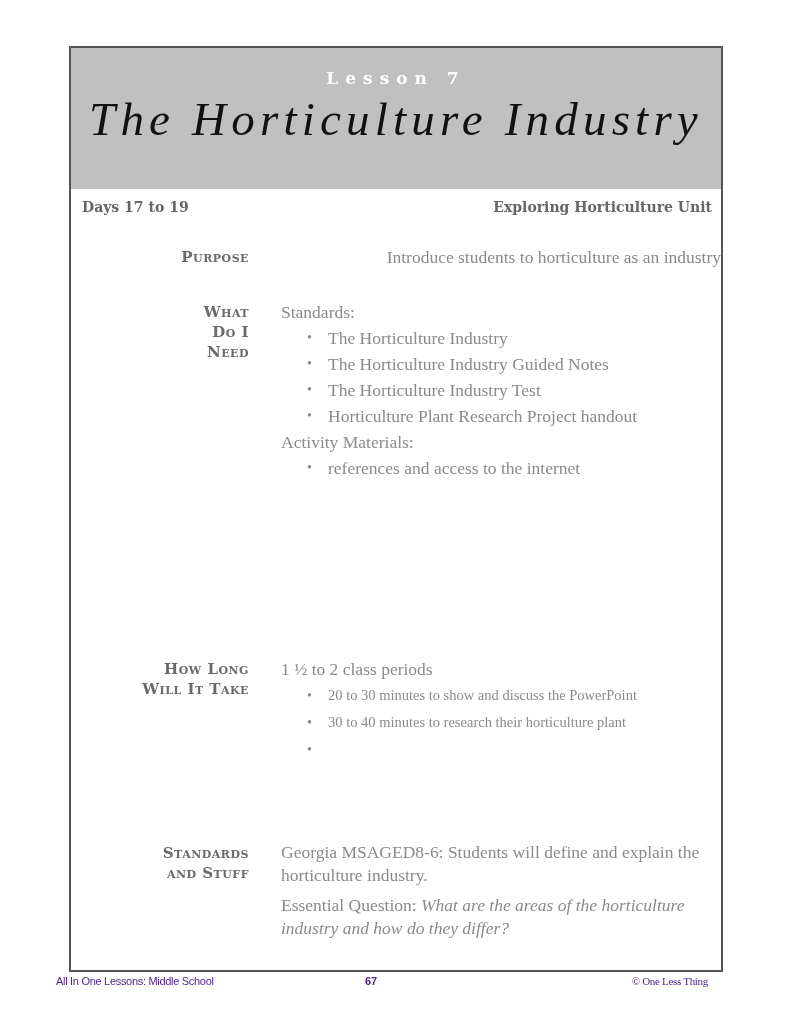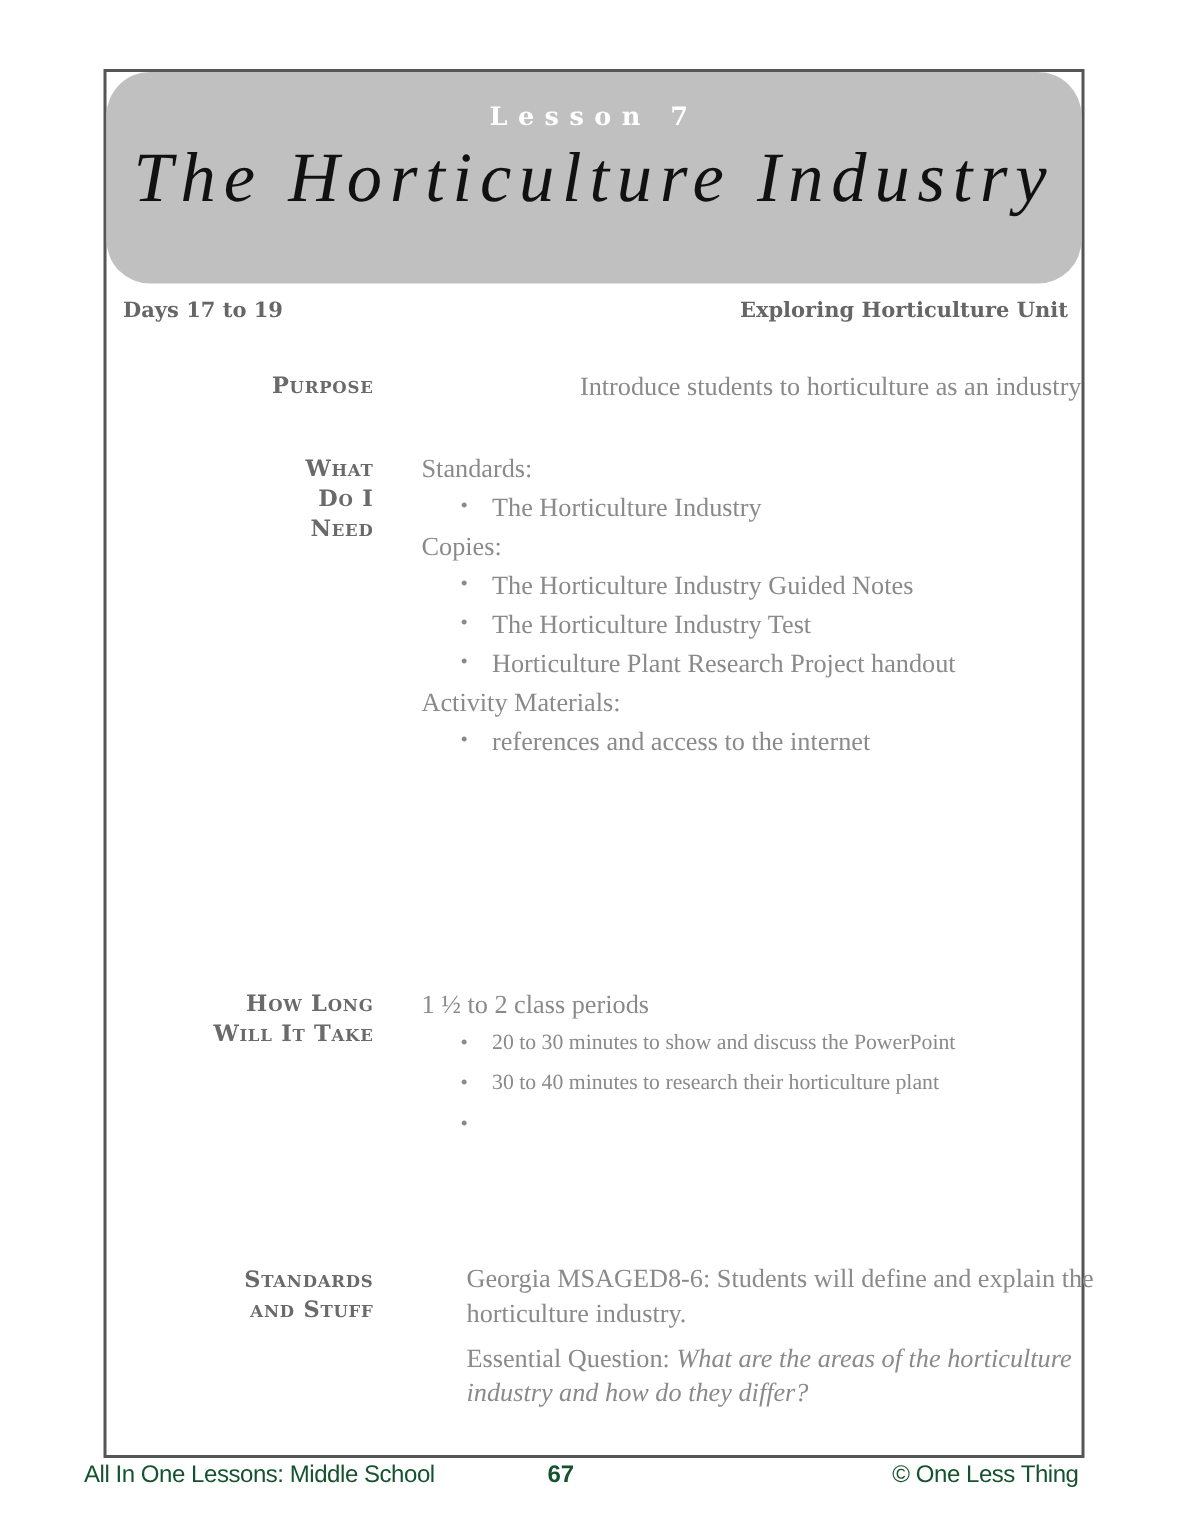--- a/index.html
+++ b/index.html
@@ -4,21 +4,20 @@
   <style>
     html, body { margin: 0; padding: 0; background: #ffffff; }
     body { width: 791px; height: 1024px; position: relative; overflow: hidden; }
     .frame {
       position: absolute; left: 69px; top: 46px; width: 650px; height: 922px;
       border: 2px solid #555555; box-sizing: content-box; background: #fff;
     }
     .header-band {
       position: absolute; left: 0; top: 0; width: 650px; height: 141px;
       background: #c0c0c0;
-      border-radius: 29px;
     }
     .lesson-num {
       position: absolute; left: 0; width: 650px; top: 20px; text-align: center;
       font-family: "DejaVu Serif", serif; font-weight: bold; color: #ffffff;
       font-size: 17px; letter-spacing: 7px;
     }
     .lesson-title {
       position: absolute; left: 0; width: 650px; top: 44px; text-align: center;
       font-family: "Liberation Serif", serif; font-style: italic; color: #111111;
       font-size: 47px; letter-spacing: 5.2px; white-space: nowrap;
@@ -41,25 +40,25 @@
       font-family: "Liberation Serif", serif; color: #8a8a8a; font-size: 17.5px;
     }
     .line { height: 26px; line-height: 26px; white-space: nowrap; }
     .bullet { position: relative; padding-left: 47px; }
     .bullet .dot { position: absolute; left: 26px; top: 0; font-size: 14px; }
     .small .line { font-size: 14.5px; height: 27px; line-height: 27px; }
     .std-text { line-height: 23px; font-size: 17.5px; width: 440px; }
     .italic { font-style: italic; }
     .footer {
       position: absolute; top: 975px; left: 56px; width: 663px; height: 20px;
-      font-family: "Liberation Sans", sans-serif; font-size: 16px; color: #14532d;
+      font-family: "Liberation Sans", sans-serif; font-size: 11px; color: #4c1d95;
     }
     .footer-left { position: absolute; left: 0; top: 0; letter-spacing: -0.3px; }
     .footer-center { position: absolute; left: 309px; top: 0; font-weight: bold; }
-    .footer-right { position: absolute; right: 0; top: 0; letter-spacing: -0.3px; }
+    .footer-right { position: absolute; right: 11px; top: 0; letter-spacing: -0.3px; font-family: Liberation Serif, serif; }
   </style>
 </head>
 <body>
 
 <div class="frame">
   <div class="header-band">
     <div class="lesson-num">Lesson 7</div>
     <div class="lesson-title">The Horticulture Industry</div>
   </div>
 
@@ -79,21 +78,20 @@
 
   <div class="section" style="top:251px;">
     <div class="label" style="top:3px;">
       <div>What</div>
       <div>Do I</div>
       <div>Need</div>
     </div>
     <div class="content" style="top:0;">
       <div class="line">Standards:</div>
       <div class="line bullet"><span class="dot">•</span><span>The Horticulture Industry</span></div>
-      <div class="line">Copies:</div>
       <div class="line bullet"><span class="dot">•</span><span>The Horticulture Industry Guided Notes</span></div>
       <div class="line bullet"><span class="dot">•</span><span>The Horticulture Industry Test</span></div>
       <div class="line bullet"><span class="dot">•</span><span>Horticulture Plant Research Project handout</span></div>
       <div class="line">Activity Materials:</div>
       <div class="line bullet"><span class="dot">•</span><span>references and access to the internet</span></div>
     </div>
   </div>
 
   <div class="section" style="top:608px;">
     <div class="label" style="top:3px;">
@@ -108,21 +106,21 @@
         <div class="line bullet"><span class="dot">•</span></div>
       </div>
     </div>
   </div>
 
   <div class="section" style="top:793px;">
     <div class="label" style="top:2px;">
       <div>Standards</div>
       <div>and Stuff</div>
     </div>
-    <div class="content" style="top:0;margin-left:30px;">
+    <div class="content" style="top:0;">
       <div class="std-text">Georgia MSAGED8-6: Students will define and explain the horticulture industry.</div>
       <div class="std-text" style="margin-top:7px;"><span>Essential Question: </span><span class="italic">What are the areas of  the horticulture industry and how do they differ?</span></div>
     </div>
   </div>
 </div>
 
 <div class="footer">
   <span class="footer-left">All In One Lessons: Middle School</span>
   <span class="footer-center">67</span>
   <span class="footer-right">© One Less Thing</span>

